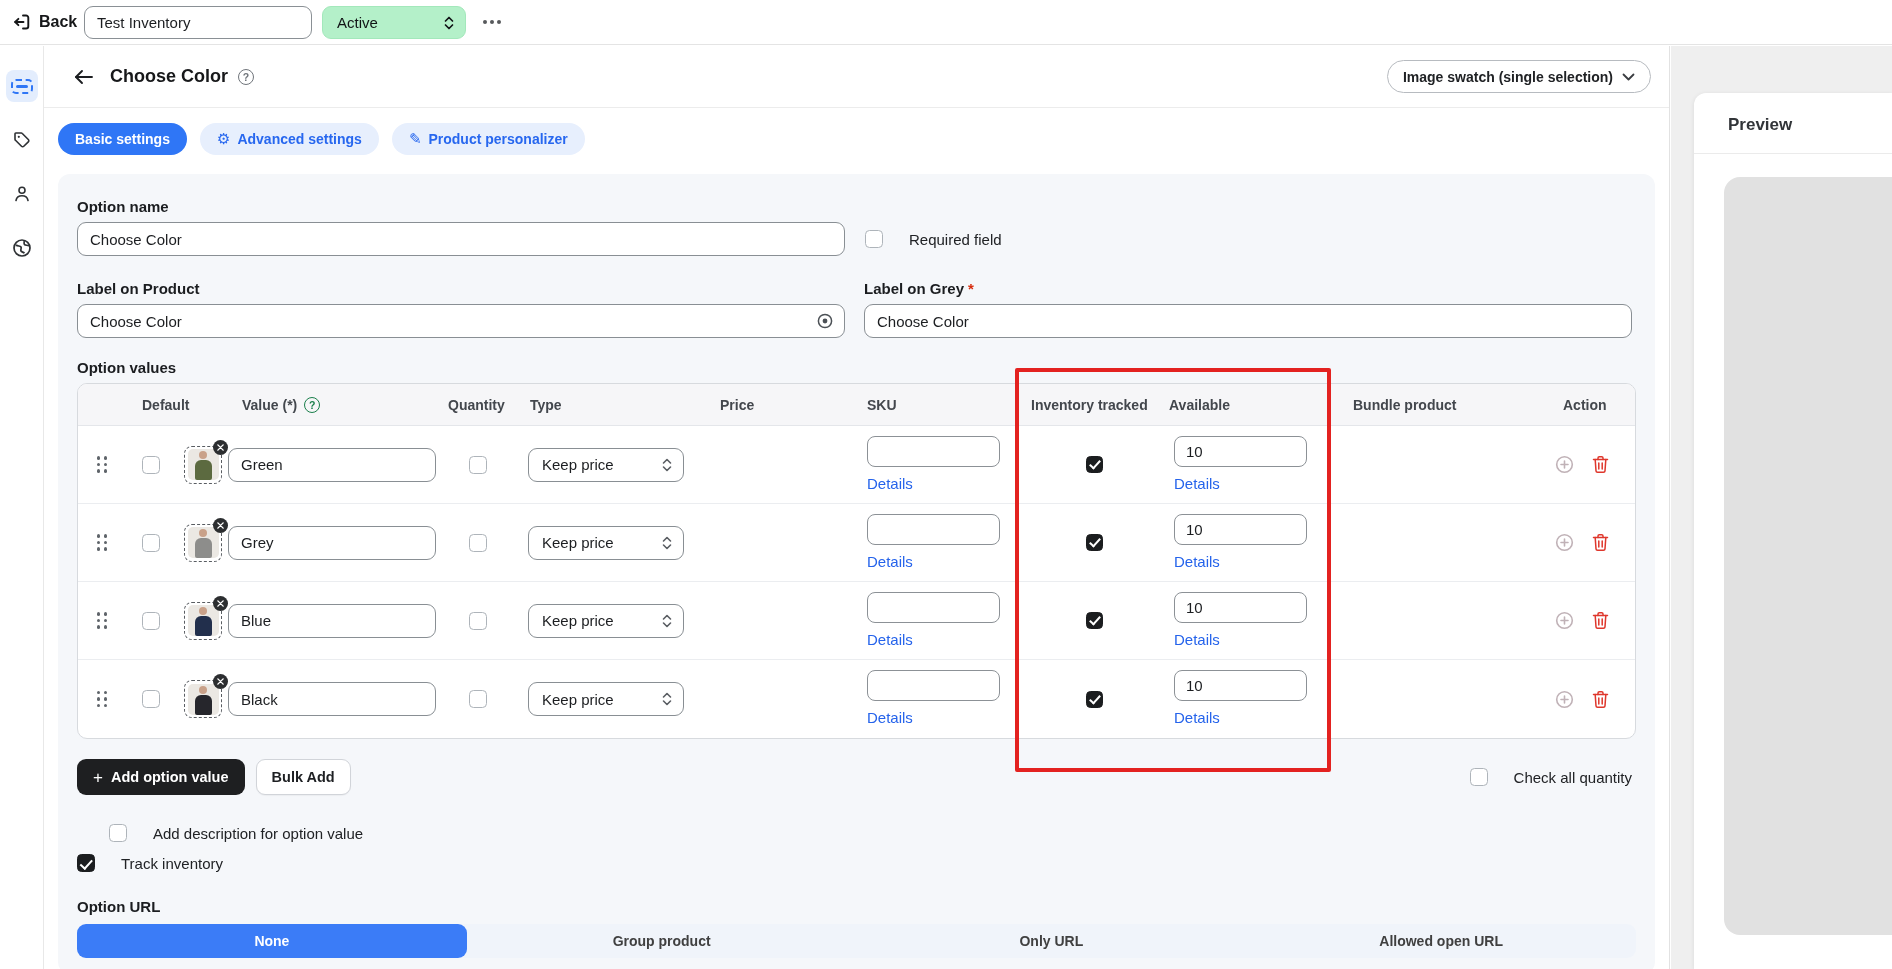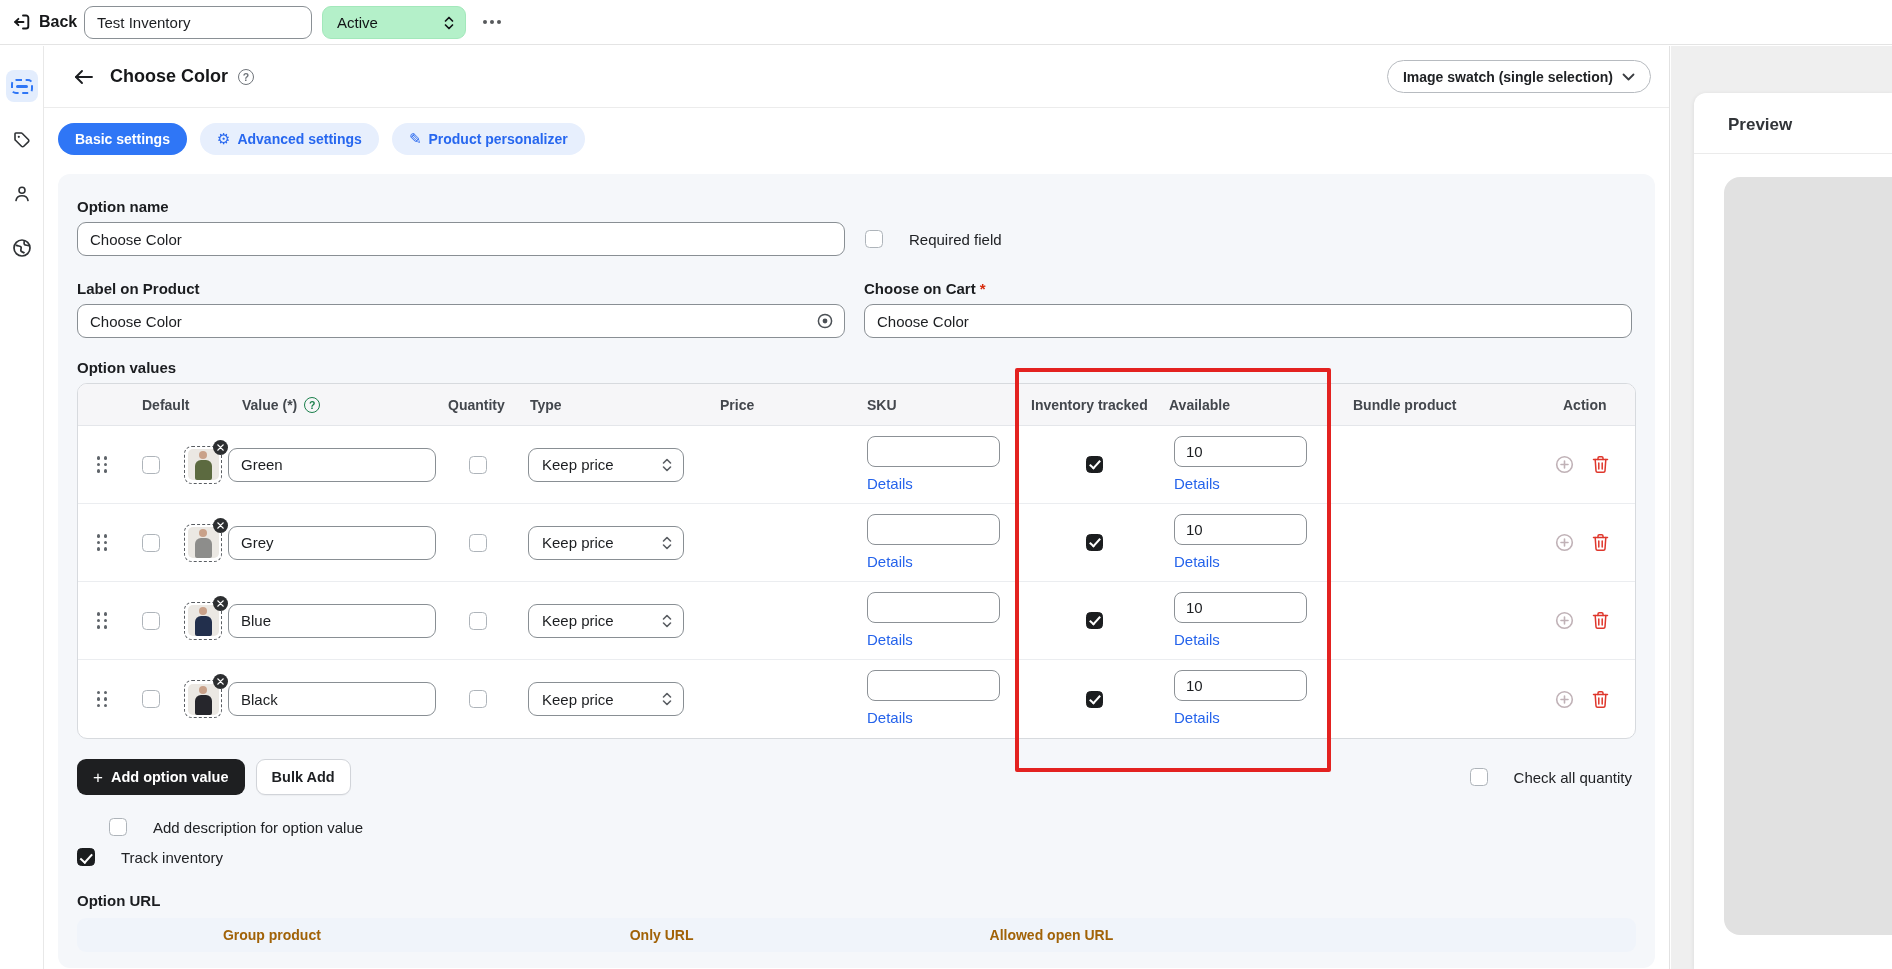--- a/index.html
+++ b/index.html
@@ -93,26 +93,26 @@
   .dragdots i { width:3.5px; height:3.5px; border-radius:50%; background:#5f646a; }
 
   .red-box { position:absolute; left:938px; top:-15px; width:316px; height:404px; border:4px solid #e32220; border-radius:2px; pointer-events:none; z-index:5; }
 
   .btn-row { display:flex; align-items:center; margin-top:20px; }
   .btn-dark { height:36px; background:#1e1f21; color:#fff; border-radius:9px; display:flex; align-items:center; gap:8px; padding:0 16px; font-size:14.5px; font-weight:700; cursor:pointer; }
   .btn-dark .plus { font-size:17px; font-weight:400; line-height:1; }
   .btn-light { height:36px; background:#fff; border:1px solid #d1d4d9; border-radius:9px; display:flex; align-items:center; padding:0 15px; font-size:14.5px; font-weight:700; color:#1e2023; margin-left:11px; box-shadow:0 1px 1px rgba(0,0,0,.04); cursor:pointer; }
   .checkall { margin-left:auto; margin-right:4px; }
 
-  .desc-row { margin-top:23px;padding-left:32px; }
+  .desc-row { margin-top:29px;padding-left:32px; }
   .track-row { margin-top:12px; }
 
   .url-label { margin-top:26px; margin-bottom:9px; }
   .segmented { display:grid; grid-template-columns:repeat(4,1fr); background:#f0f4fa; border-radius:9px; height:34px; }
-  .seg { display:flex; align-items:center; justify-content:center; font-size:14px; font-weight:600; color:#a16207; border-radius:9px; cursor:pointer; }
+  .seg { display:flex; align-items:center; justify-content:center; font-size:14px; font-weight:600; color:#404040; border-radius:9px; cursor:pointer; }
   .seg.selected { background:#3b7cf7; color:#fff; }
 
   
   .preview-area { position:absolute; top:46px; left:1671px; right:0; bottom:0; background:#efefef; }
   .preview-card { position:absolute; top:47px; left:23px; right:0; bottom:0; background:#fff; border-radius:12px 0 0 0; box-shadow:0 1px 5px rgba(0,0,0,.09); }
   .preview-title { font-size:17px; font-weight:700; color:#323539; padding:22px 12px 18px 34px; }
   .preview-divider { height:1px; background:#ebebeb; }
   .preview-ph { position:absolute; left:30px; right:-18px; top:84px; height:758px; background:#e1e1e1; border-radius:16px; }
 
   svg { display:block; }
@@ -235,21 +235,21 @@
             <span class="input-icon-right">
               <svg width="18" height="18" viewBox="0 0 18 18" fill="none" stroke="#4c5156" stroke-width="1.5">
                 <circle cx="9" cy="9" r="6.6"></circle>
                   <circle cx="9" cy="9" r="2.4" fill="#4c5156" stroke="none"></circle>
               </svg>
             </span>
           </div>
         </div>
         <div class="col">
           <div class="field-label">
-            <span>Choose on Cart</span>
+            <span>Label on Grey</span>
             <span class="req-star">*</span>
           </div>
           <div class="text-input">Choose Color</div>
         </div>
       </div>
 
       <div class="field-label ov-label">Option values</div>
 
       <div class="ov-wrap">
         <div class="ov-table">
@@ -574,20 +574,21 @@
         <span class="cb"></span>
         <span>Add description for option value</span>
       </div>
       <div class="cb-row track-row">
         <span class="cb checked"></span>
         <span>Track inventory</span>
       </div>
 
       <div class="field-label url-label">Option URL</div>
       <div class="segmented">
+        <div class="seg selected">None</div>
         <div class="seg">Group product</div>
         <div class="seg">Only URL</div>
         <div class="seg">Allowed open URL</div>
       </div>
 
     </div>
   </div>
 
   <div class="preview-area">
     <div class="preview-card">

